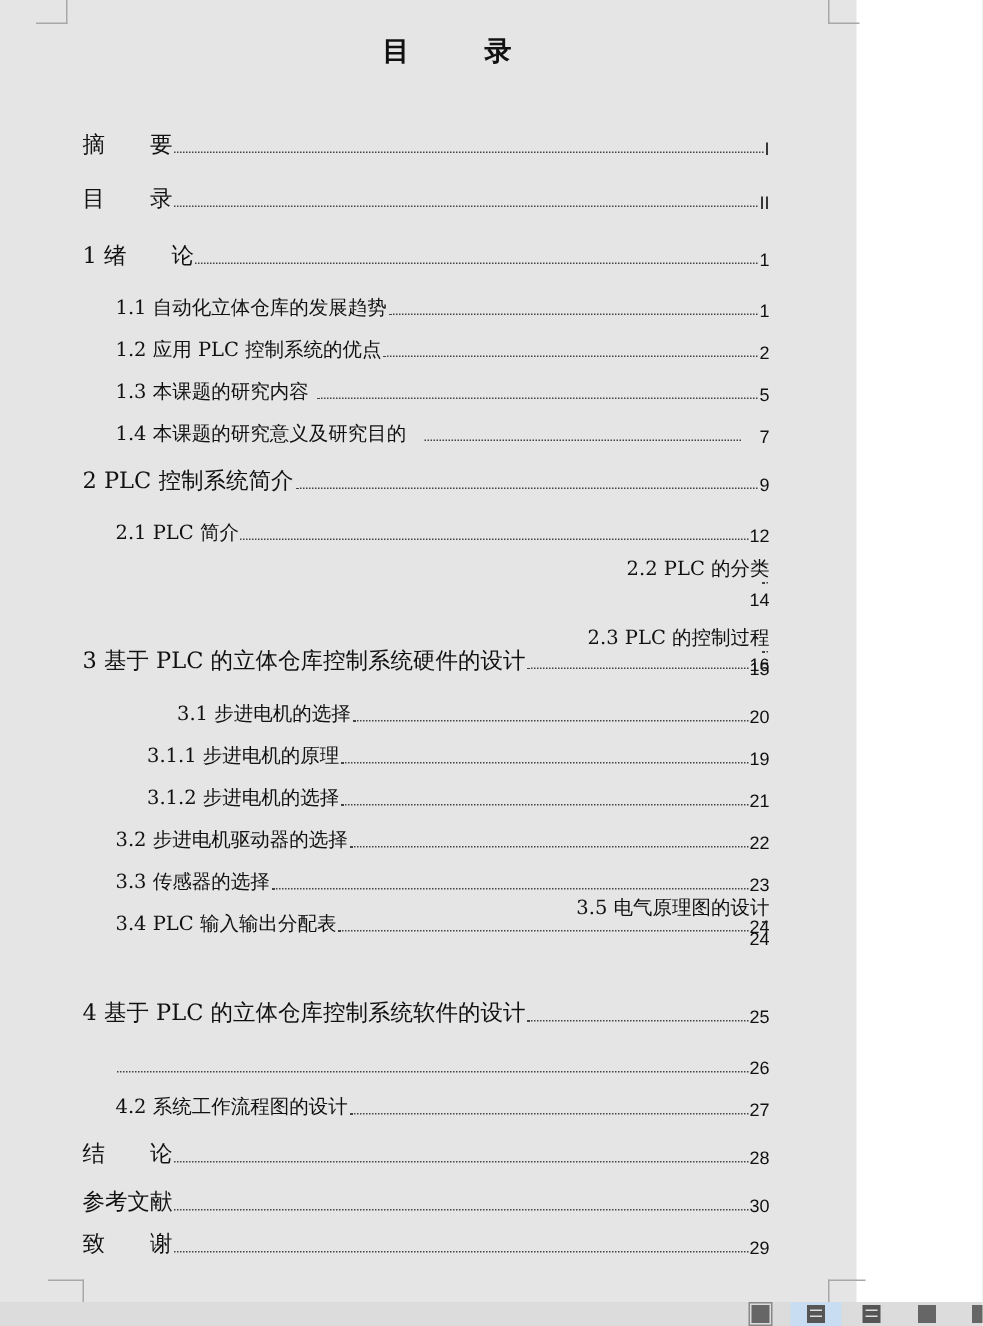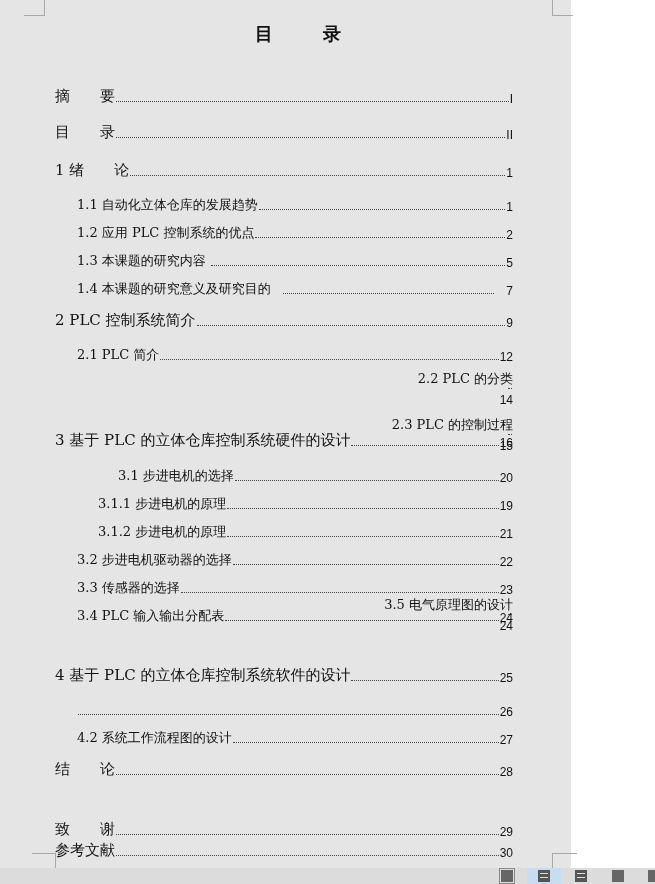--- a/index.html
+++ b/index.html
@@ -121,21 +121,21 @@
         <span class="label">3.1 步进电机的选择</span>
         <span class="leader"></span>
         <span class="pg">20</span>
       </div>
       <div class="toc-row lvl2" style="top: 491px;">
         <span class="label">3.1.1 步进电机的原理</span>
         <span class="leader"></span>
         <span class="pg">19</span>
       </div>
       <div class="toc-row lvl2" style="top: 519px;">
-        <span class="label">3.1.2 步进电机的原理</span>
+        <span class="label">3.1.2 步进电机的选择</span>
         <span class="leader"></span>
         <span class="pg">21</span>
       </div>
       <div class="toc-row lvl1" style="top: 547px;">
         <span class="label">3.2 步进电机驱动器的选择</span>
         <span class="leader"></span>
         <span class="pg">22</span>
       </div>
       <div class="toc-row lvl1" style="top: 575px;">
         <span class="label">3.3 传感器的选择</span>
@@ -169,21 +169,21 @@
       <div class="toc-row lvl0" style="top: 757px;">
         <span class="label">结　　论</span>
         <span class="leader"></span>
         <span class="pg">28</span>
       </div>
       <div class="toc-row lvl0" style="top: 817px;">
         <span class="label">致　　谢</span>
         <span class="leader"></span>
         <span class="pg">29</span>
       </div>
-      <div class="toc-row lvl0" style="top: 838px;">
+      <div class="toc-row lvl0" style="top: 789px;">
         <span class="label">参考文献</span>
         <span class="leader"></span>
         <span class="pg">30</span>
       </div>
     </div>
 </div>
 
 <div class="statusbar">
   <div class="sb-btn" style="left:490px">
     <span class="sb-ico ico-fullscreen"></span>

